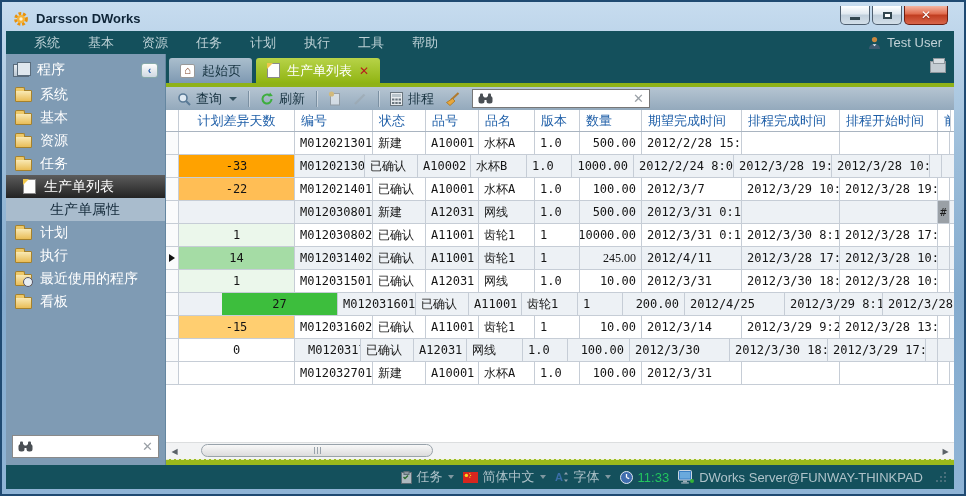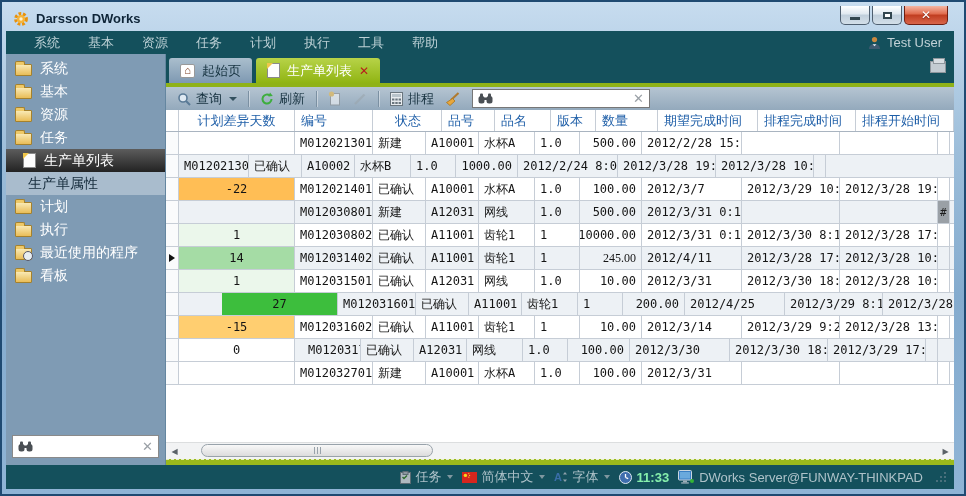--- a/index.html
+++ b/index.html
@@ -32,21 +32,21 @@
   
   .body{flex:1;display:flex;min-height:0;}
   
   .sidebar{width:160px;background:#7f9bb4;display:flex;flex-direction:column;padding-top:3px;border-right:1px solid #6486a0;}
   .side-header{height:26px;display:flex;align-items:center;gap:8px;padding:0 7px;color:#fff;font-size:14px;}
   .collapse-btn{margin-left:auto;width:17px;height:15px;background:linear-gradient(#fdfdfd,#cfd8e2);
     border:1px solid #8aa;border-radius:3px;color:#2a5fae;font-weight:bold;font-size:11px;
     display:flex;align-items:center;justify-content:center;cursor:pointer;line-height:1;}
   .side-item{height:23px;display:flex;align-items:center;gap:8px;padding:0 9px;color:#fff;font-size:14px;cursor:pointer;white-space:nowrap;}
   .side-item.selected{background:linear-gradient(#5c5c5c,#232323);padding-left:17px;}
-  .side-item.plain{background:#a9bccd;color:#142a3a;padding-left:22px;}
+  .side-item.plain{background:#a9bccd;color:#142a3a;padding-left:44px;}
   .ic-folder{flex:none;width:17px;height:12px;background:linear-gradient(#f9e9b4,#e9bd57);border:1px solid #a5812c;border-radius:1px;position:relative;margin-top:2px;}
   .ic-folder::before{content:"";position:absolute;top:-4px;left:-1px;width:8px;height:3px;background:#eec968;border:1px solid #a5812c;border-bottom:none;border-radius:2px 2px 0 0;}
   .ic-folder.recent::after{content:"";position:absolute;right:-2px;bottom:-2px;width:8px;height:8px;border-radius:50%;background:#e8eef2;border:1px solid #556;}
   .ic-doc{flex:none;width:13px;height:15px;background:#fdfdfd;border:1px solid #8a8a8a;position:relative;}
   .ic-doc::before{content:"";position:absolute;top:-1px;left:-1px;border-style:solid;border-width:6px 6px 0 0;border-color:#f0c64a transparent transparent transparent;}
   .ic-program{flex:none;width:16px;height:13px;background:linear-gradient(#e9eef3,#bac7d2);border:1px solid #5a6c7c;position:relative;}
   .ic-program::before{content:"";position:absolute;top:-3px;left:3px;width:12px;height:12px;background:#dfe7ee;border:1px solid #5a6c7c;}
   .side-spacer{flex:1;}
   .side-search{margin:4px 6px 7px;height:23px;background:#fff;border:1px solid #8a8a8a;display:flex;align-items:center;gap:6px;padding:0 5px;}
   .side-search input{flex:1;border:none;outline:none;font-size:12px;min-width:0;background:transparent;}
@@ -92,21 +92,21 @@
   .sbtn{width:17px;height:16px;display:flex;align-items:center;justify-content:center;color:#5a6268;font-size:8px;cursor:pointer;flex:none;}
   .strack{flex:1;position:relative;height:16px;}
   .sthumb{position:absolute;left:18px;top:1px;width:232px;height:13px;background:linear-gradient(#f8f8f8,#dcdcdc);
     border:1px solid #98a2aa;border-radius:7px;display:flex;align-items:center;justify-content:center;gap:2px;cursor:pointer;}
   .sthumb i{width:1px;height:7px;background:#98a2aa;}
   .greenstrip{height:6px;background:#9ab91c;border-top:1px dashed #e4eebe;flex:none;}
   
   .statusbar{height:24px;background:#14505c;display:flex;align-items:center;justify-content:flex-end;gap:9px;padding:0 8px;color:#aec2c9;font-size:13px;}
   .sitem{display:flex;align-items:center;gap:5px;cursor:pointer;white-space:nowrap;}
   .scaret{width:0;height:0;border-left:3px solid transparent;border-right:3px solid transparent;border-top:4px solid #7f97a0;}
-  .stime{color:#86efac;font-weight:bold;}
+  .stime{color:#22c55e;}
   .grip{display:flex;flex-direction:column;gap:2px;margin-left:4px;}
   .grip span{display:flex;gap:2px;justify-content:flex-end;}
   .grip i{width:2px;height:2px;background:#49707c;}
   svg{display:block;}
 </style>
 </head>
 <body>
 
 <div class="window">
 
@@ -151,20 +151,25 @@
           <path d="M4.6 8.2h3.8l-1.9 2z" fill="#e6eef4"></path>
         </svg>
       </span>
       <span>Test User</span>
     </span>
   </div>
 
   <div class="body">
 
     <div class="sidebar">
+      <div class="side-header">
+        <span class="ic-program"></span>
+        <span>程序</span>
+        <span class="collapse-btn">‹</span>
+      </div>
       <div id="side-items">
           <div class="side-item">
     <span class="ic-folder"></span>
     <span class="lbl">系统</span>
   </div>
           <div class="side-item">
     <span class="ic-folder"></span>
     <span class="lbl">基本</span>
   </div>
           <div class="side-item">
@@ -302,21 +307,21 @@
           <input value="" style="">
           <span class="clear-x">✕</span>
         </div>
       </div>
 
       <div class="grid">
         <div class="thead" id="thead">
           <div class="rh-h"></div>
         <div class="hc center" style="width: 116px;">计划差异天数</div>
             <div class="hc" style="width: 78px;">编号</div>
-            <div class="hc" style="width: 53px; margin-left: 16px;">状态</div>
+            <div class="hc" style="width: 53px;">状态</div>
             <div class="hc" style="width: 53px;">品号</div>
             <div class="hc" style="width: 56px;">品名</div>
             <div class="hc" style="width: 45px;">版本</div>
             <div class="hc" style="width: 62px;">数量</div>
             <div class="hc" style="width: 100px;">期望完成时间</div>
             <div class="hc" style="width: 98px;">排程完成时间</div>
             <div class="hc" style="width: 98px;">排程开始时间</div>
             <div class="hc" style="width: 12px;">前</div>
           </div>
         <div id="tbody">
@@ -329,20 +334,21 @@
               <div class="cell" style="width: 56px;">水杯A</div>
               <div class="cell" style="width: 45px;">1.0</div>
               <div class="cell num" style="width: 62px;">500.00</div>
               <div class="cell" style="width: 100px;">2012/2/28 15:00</div>
               <div class="cell" style="width: 98px;"></div>
               <div class="cell" style="width: 98px;"></div>
               <div class="cell" style="width: 12px;"></div>
             </div>
             <div class="trow alt">
     <div class="rh"></div>
+  <div class="cell center" style="width: 116px; background: rgb(255, 162, 0);">-33</div>
               <div class="cell" style="width: 70px;">M012021302</div>
               <div class="cell" style="width: 53px;">已确认</div>
               <div class="cell" style="width: 53px;">A10002</div>
               <div class="cell" style="width: 56px;">水杯B</div>
               <div class="cell" style="width: 45px;">1.0</div>
               <div class="cell num" style="width: 62px;">1000.00</div>
               <div class="cell" style="width: 100px;">2012/2/24 8:00</div>
               <div class="cell" style="width: 98px;">2012/3/28 19:10</div>
               <div class="cell" style="width: 98px;">2012/3/28 10:52</div>
               <div class="cell" style="width: 12px;"></div>

